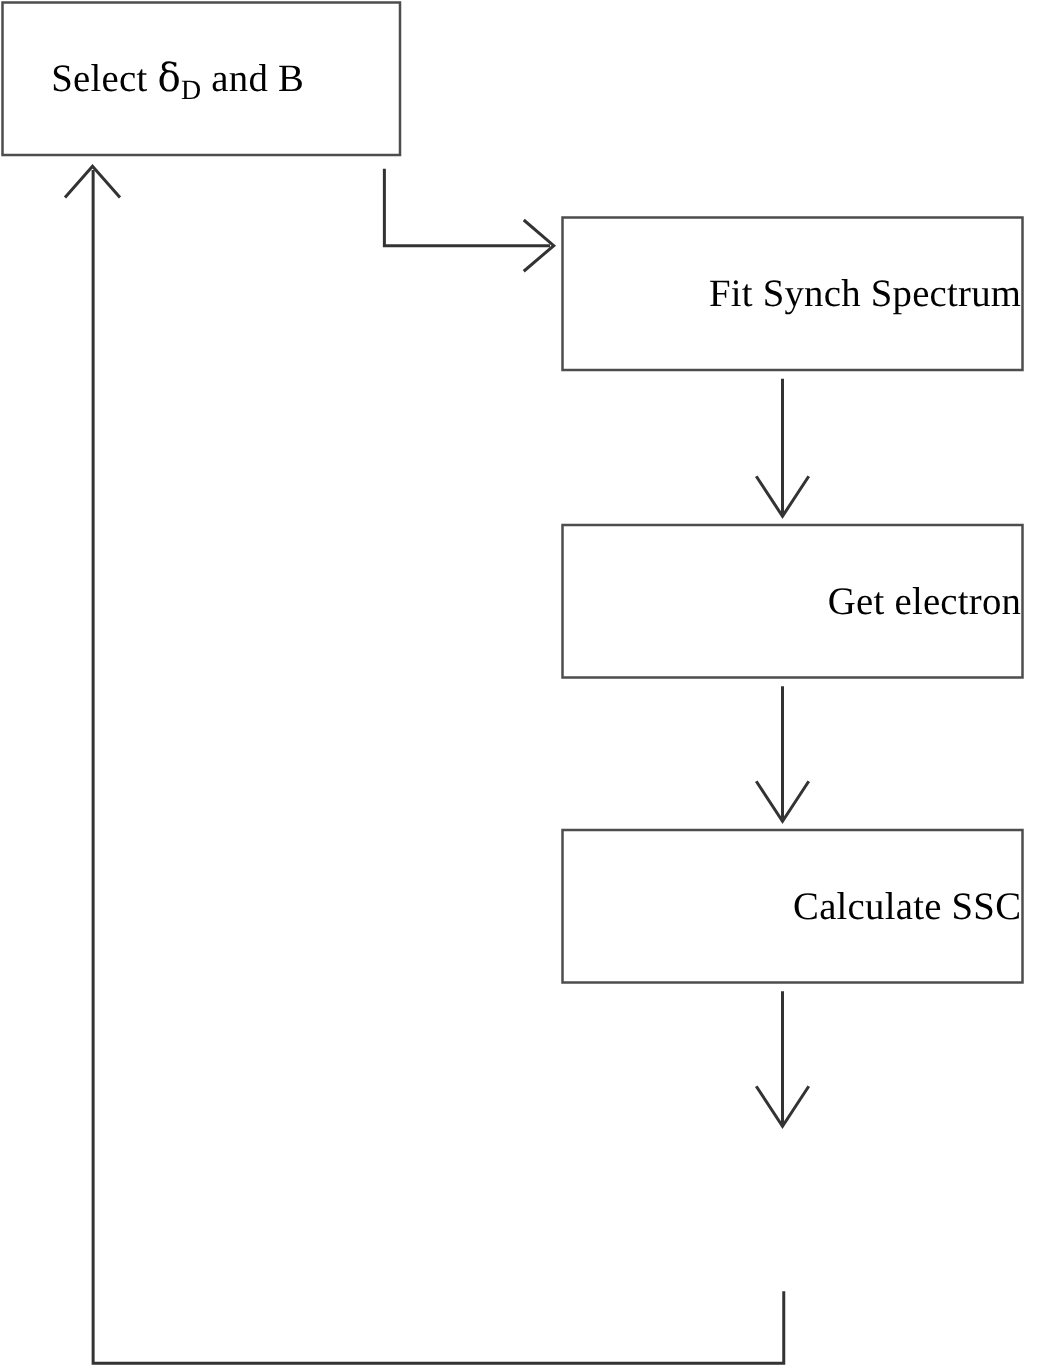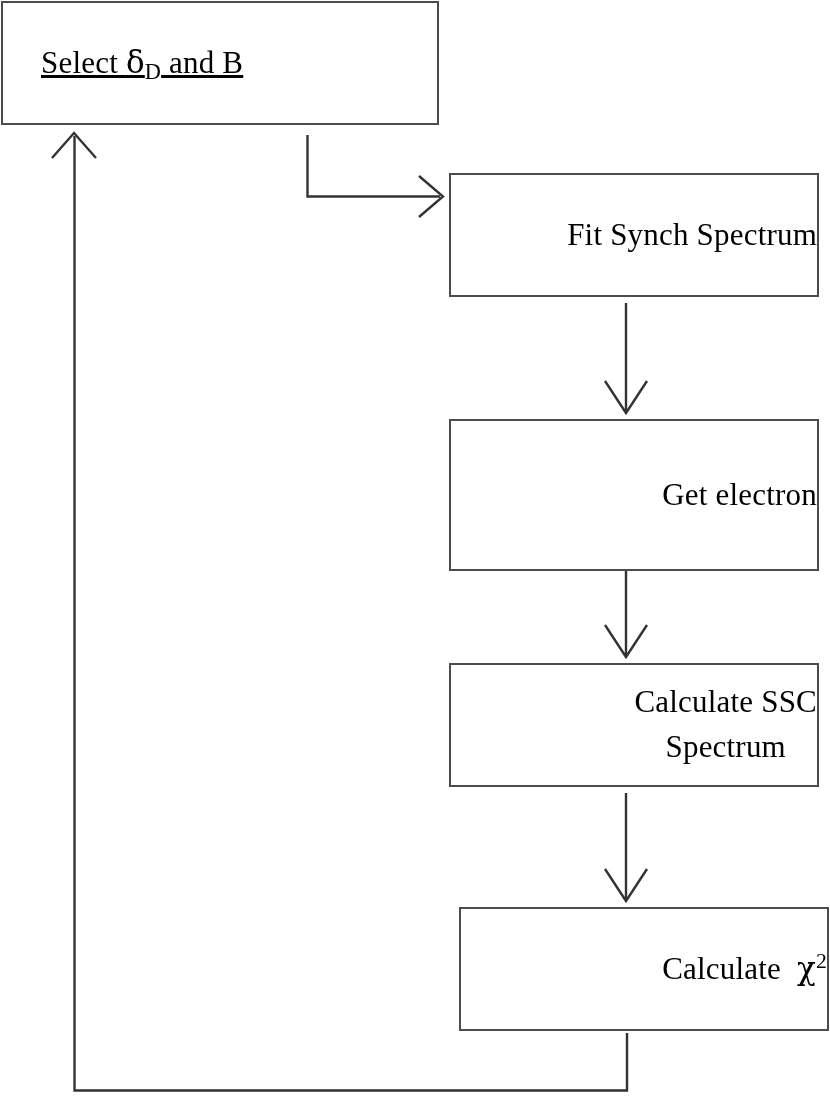--- a/index.html
+++ b/index.html
@@ -34,42 +34,41 @@
   .node .label {
     display: block;
     font-size: 31px;
     letter-spacing: 0.2px;
     white-space: pre-line;
   }
   
   #node-select {
     left: 1px;
     top: 1px;
-    width: 438px;
+    width: 320px;
     height: 124px;
     justify-content: flex-start;
     padding-left: 38px;
-    text-decoration: underline;
   }
   #node-select .label {
     text-align: left;
   }
   
   #node-fit-synch {
     left: 449px;
     top: 173px;
     width: 370px;
     height: 124px;
   }
   
   #node-get-electron {
     left: 449px;
     top: 419px;
     width: 370px;
-    height: 152px;
+    height: 124px;
   }
   
   #node-calc-ssc {
     left: 449px;
     top: 663px;
     width: 370px;
     height: 124px;
     padding-left: 25px;
   }
   
@@ -140,20 +139,17 @@
 
   <div class="node" id="node-fit-synch">
     <span class="label">Fit Synch Spectrum</span>
   </div>
 
   <div class="node" id="node-get-electron">
     <span class="label"><span>Get electron</span><br></span>
   </div>
 
   <div class="node" id="node-calc-ssc">
-    <span class="label"><span>Calculate SSC</span><br><span>Spectrum</span></span>
+    <span class="label"><span>Calculate SSC</span><br></span>
   </div>
 
-  <div class="node" id="node-calc-chi">
-    <span class="label"><span>Calculate </span>&nbsp;<span class="greek">χ</span><sup>2</sup></span>
-  </div>
 
 </div>
 
 </body></html>

